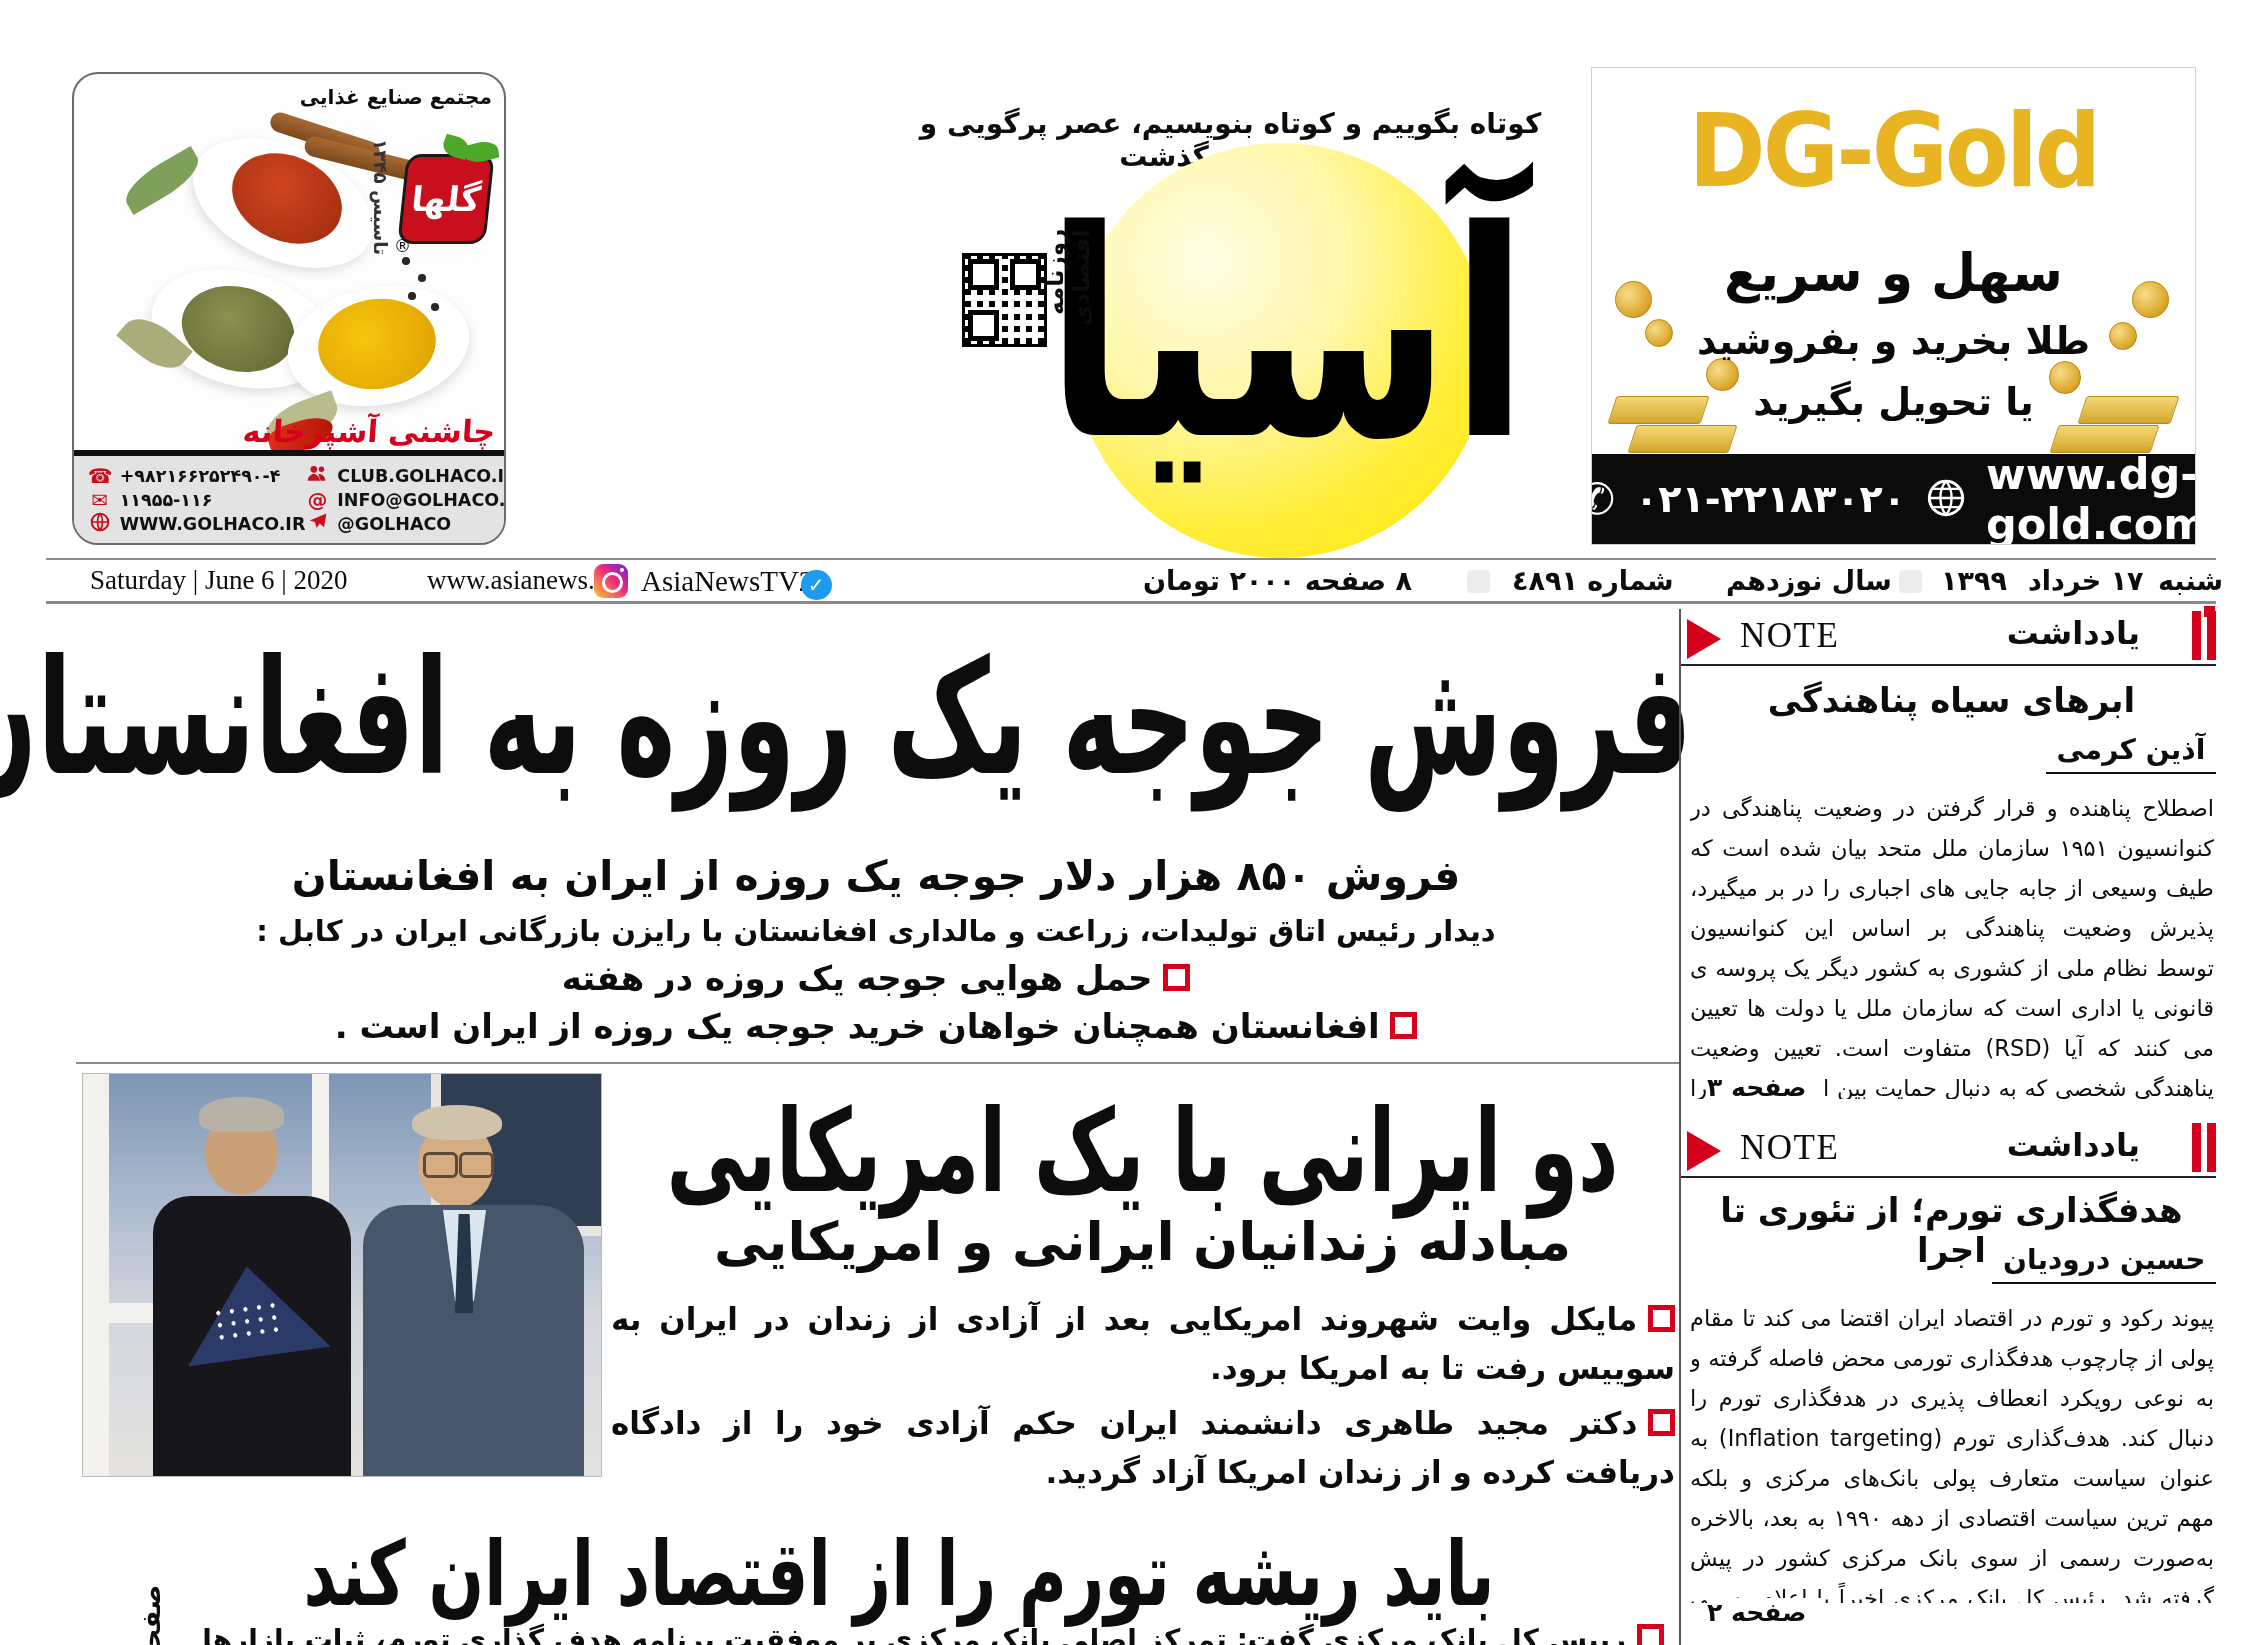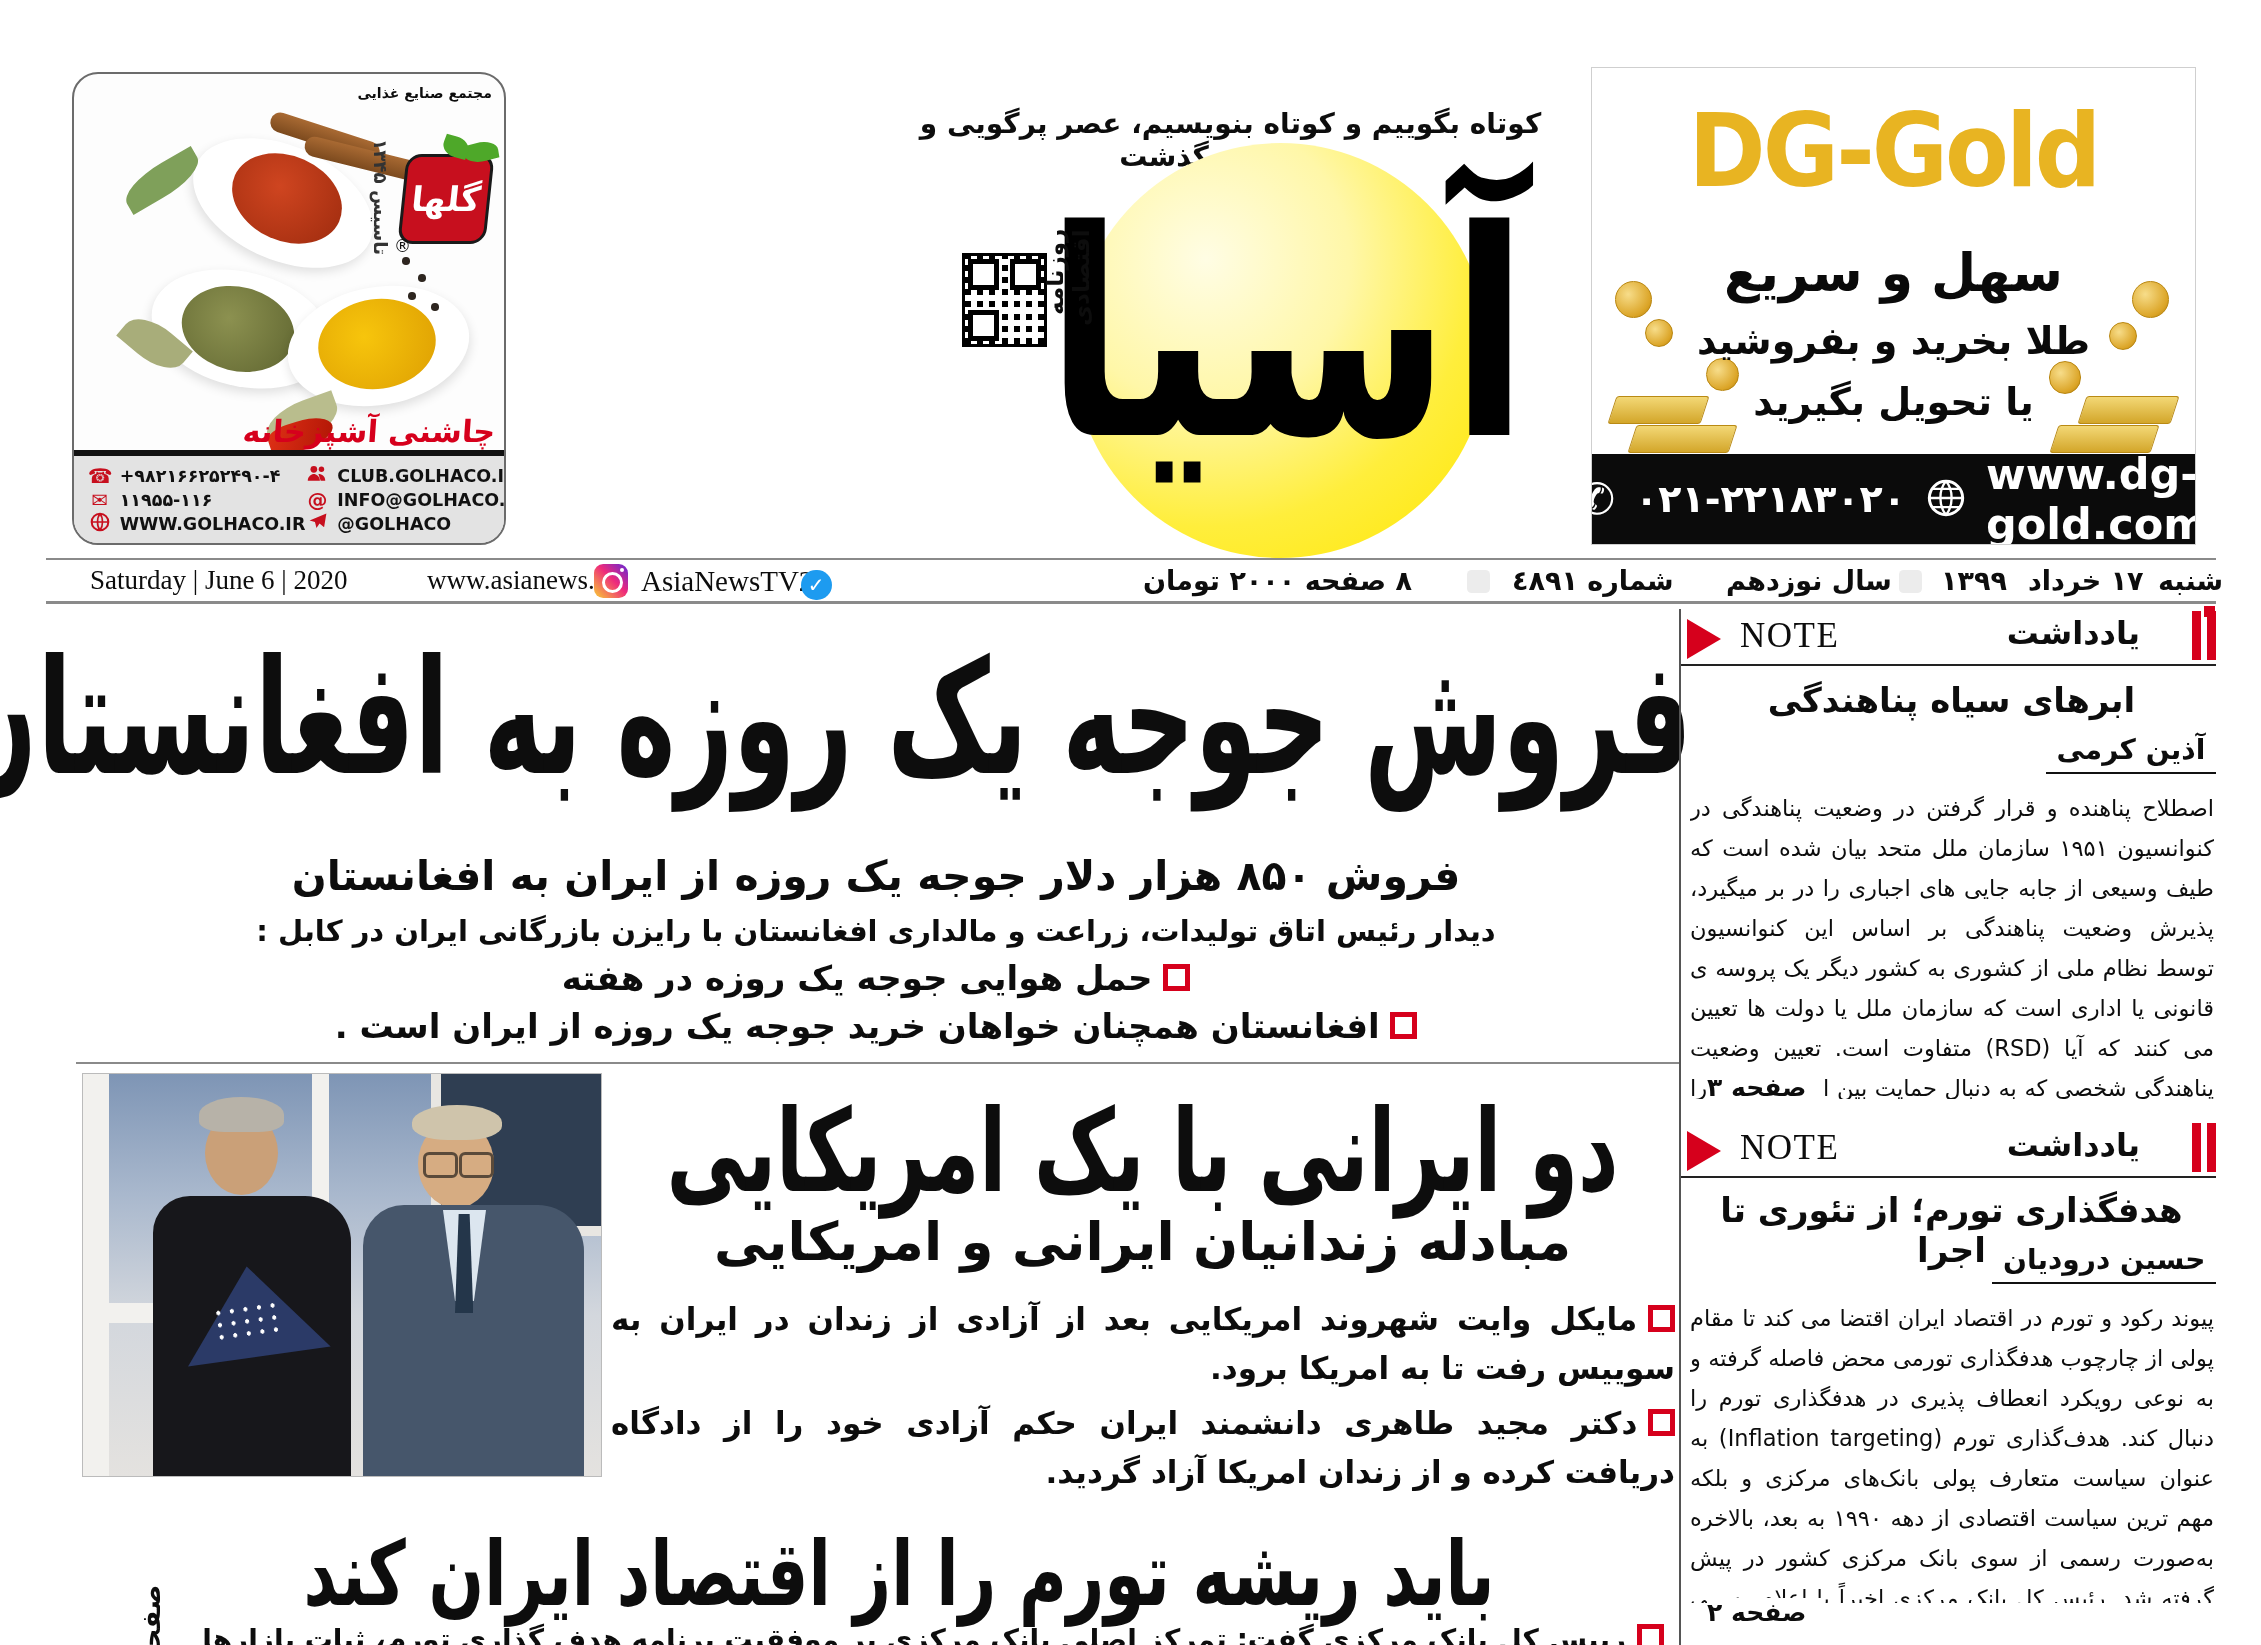--- a/index.html
+++ b/index.html
@@ -96,21 +96,21 @@
       <div class="leaf" style="left:46px;top:251px;width:69px;height:37px;transform:rotate(40deg);"></div>
       <div class="leaf" style="left:190px;top:328px;width:76px;height:38px;transform:rotate(-20deg);background:#b9bd8d;"></div>
       <div class="leaf" style="left:46px;top:91px;width:84px;height:30.5px;transform:rotate(-30deg);background:#7fa05a;"></div>
       <div class="pepper" style="left:328px;top:183px;"></div>
       <div class="pepper" style="left:344px;top:200px;"></div>
       <div class="pepper" style="left:334px;top:218px;"></div>
       <div class="pepper" style="left:357px;top:229px;"></div>
       <div style="position:absolute;left:194px;top:347px;width:66px;height:29px;background:linear-gradient(120deg,#e03116,#b01505);border-radius:40% 60% 60% 40%;transform:rotate(-18deg);"></div>
     </div>
 
-    <div class="abs rtl b" style="right:12.2px;top:10.7px;font-size:14px;">مجتمع صنایع غذایی</div>
+    <div class="abs rtl b" style="right:12.2px;top:10.7px;font-size:20px;">مجتمع صنایع غذایی</div>
     <div class="abs rtl b" style="right:113px;top:44px;font-size:18.3px;color:#333;writing-mode:vertical-rl;height:137px;">تاسیس ۱۳۴۵</div>
     <div id="golha-logo">
       <div class="gleaf" style="right:-6.1px;top:-15.2px;transform:rotate(-15deg);"></div>
       <div class="gleaf" style="right:23px;top:-20px;transform:rotate(15deg);width:27.4px;"></div>
       <span>گلها</span>
     </div>
     <div class="abs" style="right:93px;top:162px;font-size:17px;color:#111;">®</div>
     <div class="abs rtl b red" style="right:12.2px;top:334px;width:320px;text-align:right;font-size:30.5px;transform:skewX(-4deg);line-height:1.55;">
       <div>چاشنی آشپزخانه گلها،</div>
       <div>دوست داشتن است.</div>

